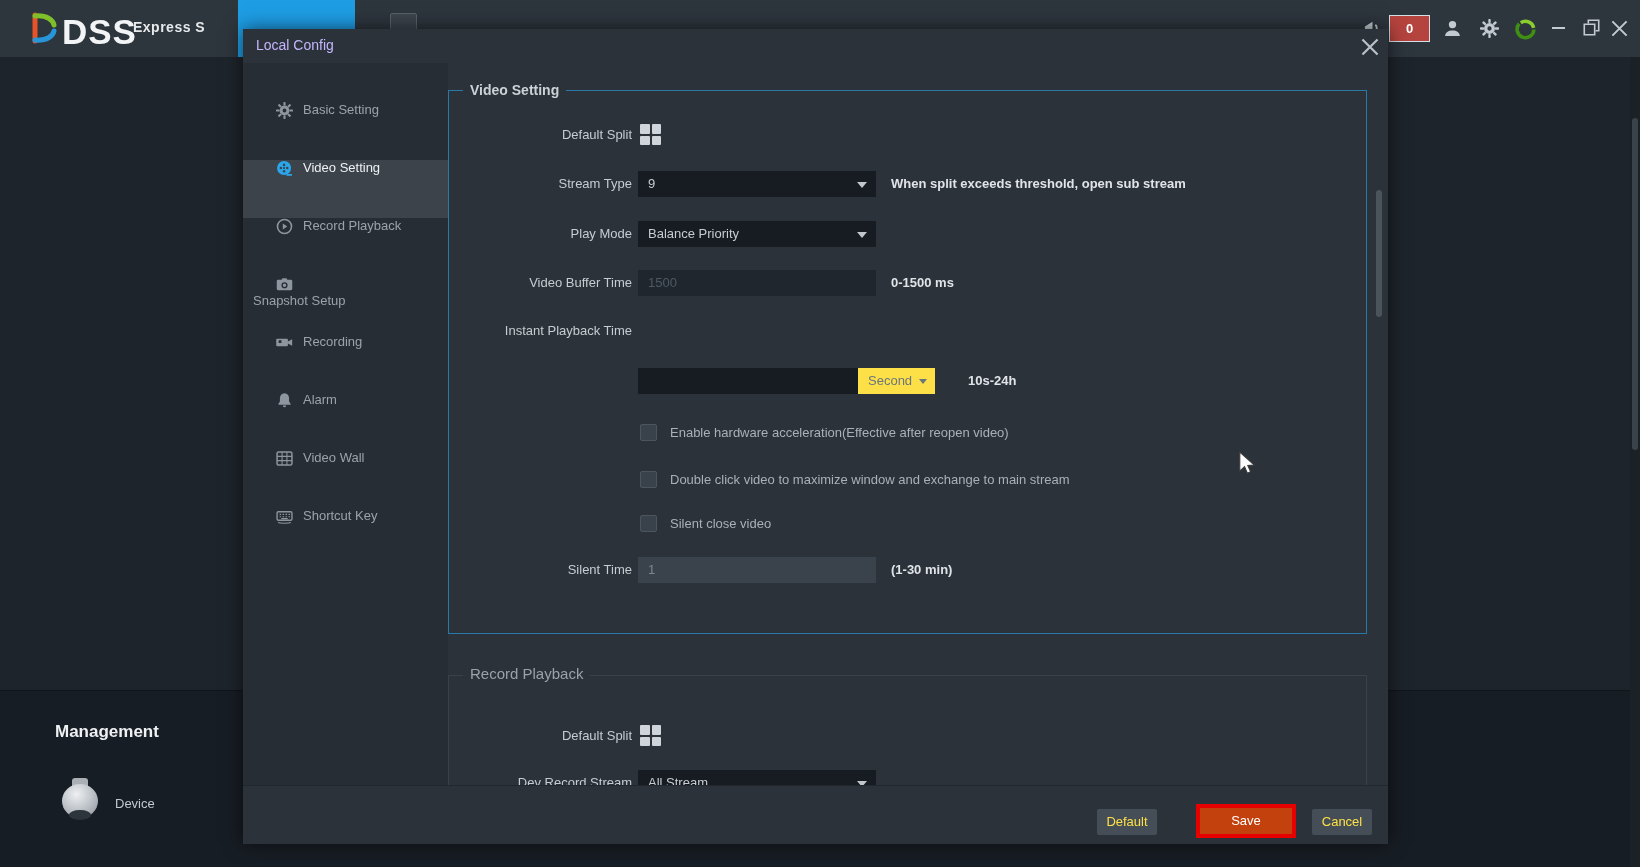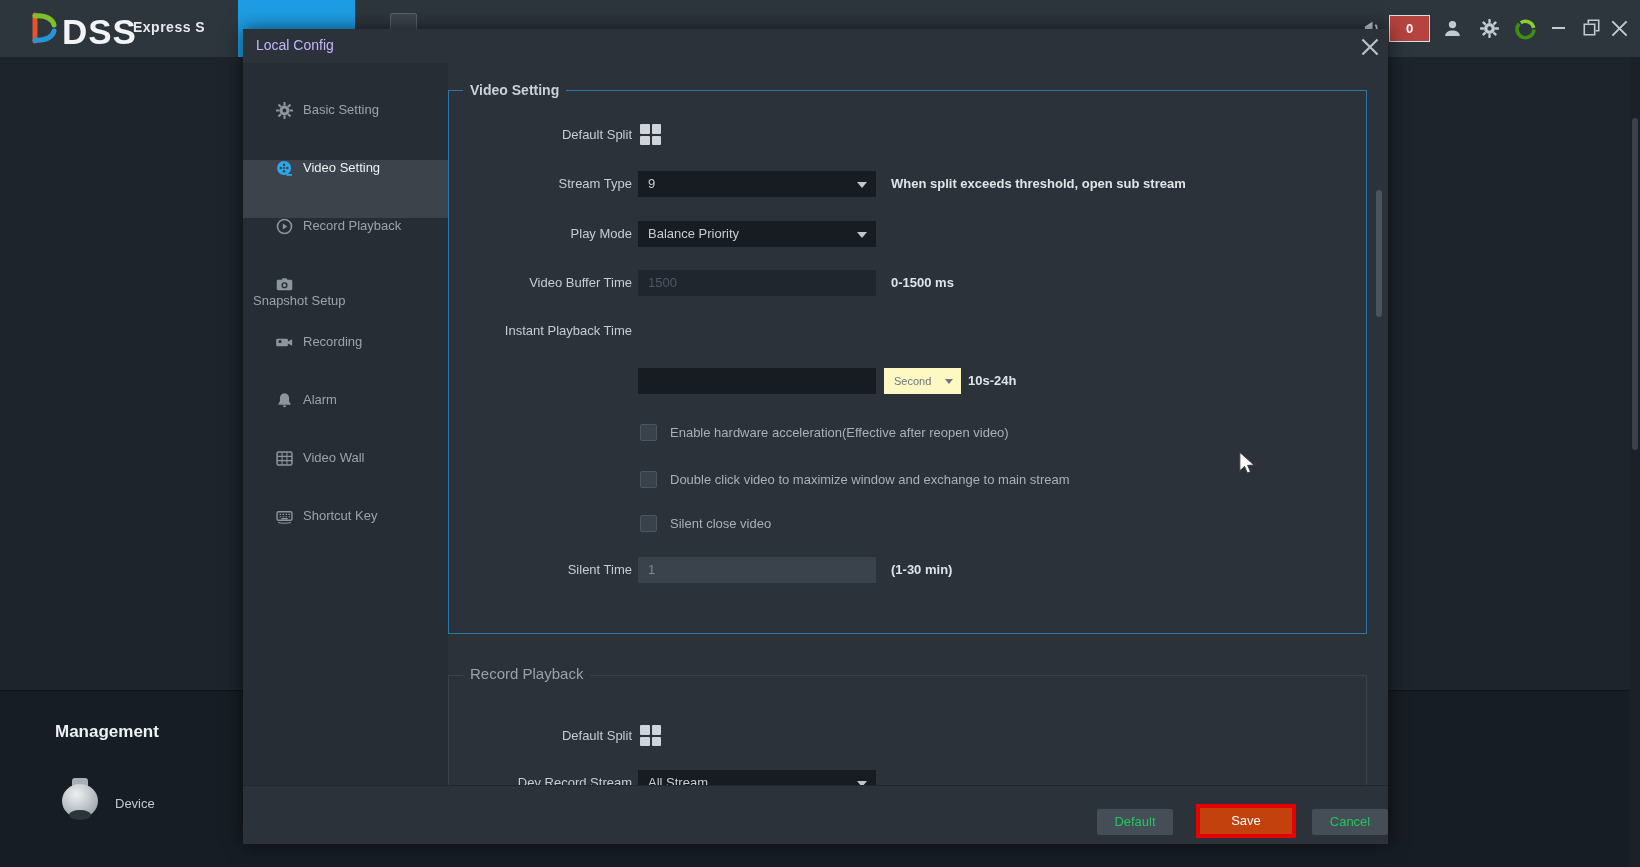--- a/index.html
+++ b/index.html
@@ -48,34 +48,34 @@
   .fieldset2{left:0;top:612px;width:917px;height:220px;border:1px solid #3a4147;border-bottom:none;}
   .legend2{left:14px;top:-11px;background:#2b3239;padding:0 7px;font-size:15px;color:#9aa2aa;}
 
   .rlabel{position:absolute;left:6px;width:177px;text-align:right;font-size:13px;color:#c6ccd2;line-height:26px;}
   .field{position:absolute;left:189px;width:238px;height:26px;background:#161c22;
          font-size:13px;color:#c6ccd2;line-height:26px;padding-left:10px;box-sizing:border-box;}
   .field .dd-arrow{position:absolute;right:9px;top:11px;width:0;height:0;
          border-left:5px solid transparent;border-right:5px solid transparent;border-top:6px solid #c0c7cd;}
   .field.disabled{background:#1f262d;color:#4f5963;}
   .field.lightbox{background:#3a424b;color:#7d868e;}
-  .unitbox{position:absolute;left:435px;width:77px;height:26px;background:#fef9c3;
-         font-size:11px;color:#6b757e;line-height:26px;padding-left:10px;box-sizing:border-box;}
+  .unitbox{position:absolute;left:409px;width:77px;height:26px;background:#fde047;
+         font-size:13px;color:#6b757e;line-height:26px;padding-left:10px;box-sizing:border-box;}
   .unitbox .dd-arrow{position:absolute;right:8px;top:11px;width:0;height:0;
          border-left:4px solid transparent;border-right:4px solid transparent;border-top:5px solid #6b757e;}
   .hint{position:absolute;left:442px;font-size:13px;font-weight:bold;color:#e0e4e8;line-height:26px;white-space:nowrap;}
   .hint2{position:absolute;left:519px;font-size:13px;font-weight:bold;color:#e0e4e8;line-height:26px;}
   .cb{position:absolute;left:191px;width:15px;height:15px;background:#39414a;border:1px solid #4c555e;border-radius:2px;}
   .cb-label{position:absolute;left:221px;font-size:13px;color:#a9b1b8;line-height:17px;white-space:nowrap;}
   .split-icon{position:absolute;left:191px;width:22px;height:22px;display:grid;
          grid-template-columns:10px 9px;grid-template-rows:10px 9px;gap:2px;}
   .split-icon div{background:#cfd5da;border-radius:1px;}
 
   .m-footer{left:0;top:756px;width:1145px;height:58px;background:#2b3239;border-top:1px solid #21272d;}
-  .btn{position:absolute;top:23px;width:76px;height:26px;background:#454d56;color:#22c55e;
+  .btn{position:absolute;top:23px;width:60px;height:26px;background:#454d56;color:#fde047;
        font-size:13px;text-align:center;line-height:26px;border-radius:2px;}
   .save-wrap{position:absolute;left:953px;top:18px;border:4px solid #e60000;}
   .btn-save{width:92px;height:26px;background:#c2410c;color:#fff;font-size:13px;text-align:center;line-height:26px;}
 
   .cursor{left:1238px;top:451px;width:22px;height:26px;z-index:100;}
 </style>
 </head>
 <body>
 
 <div class="stage">

